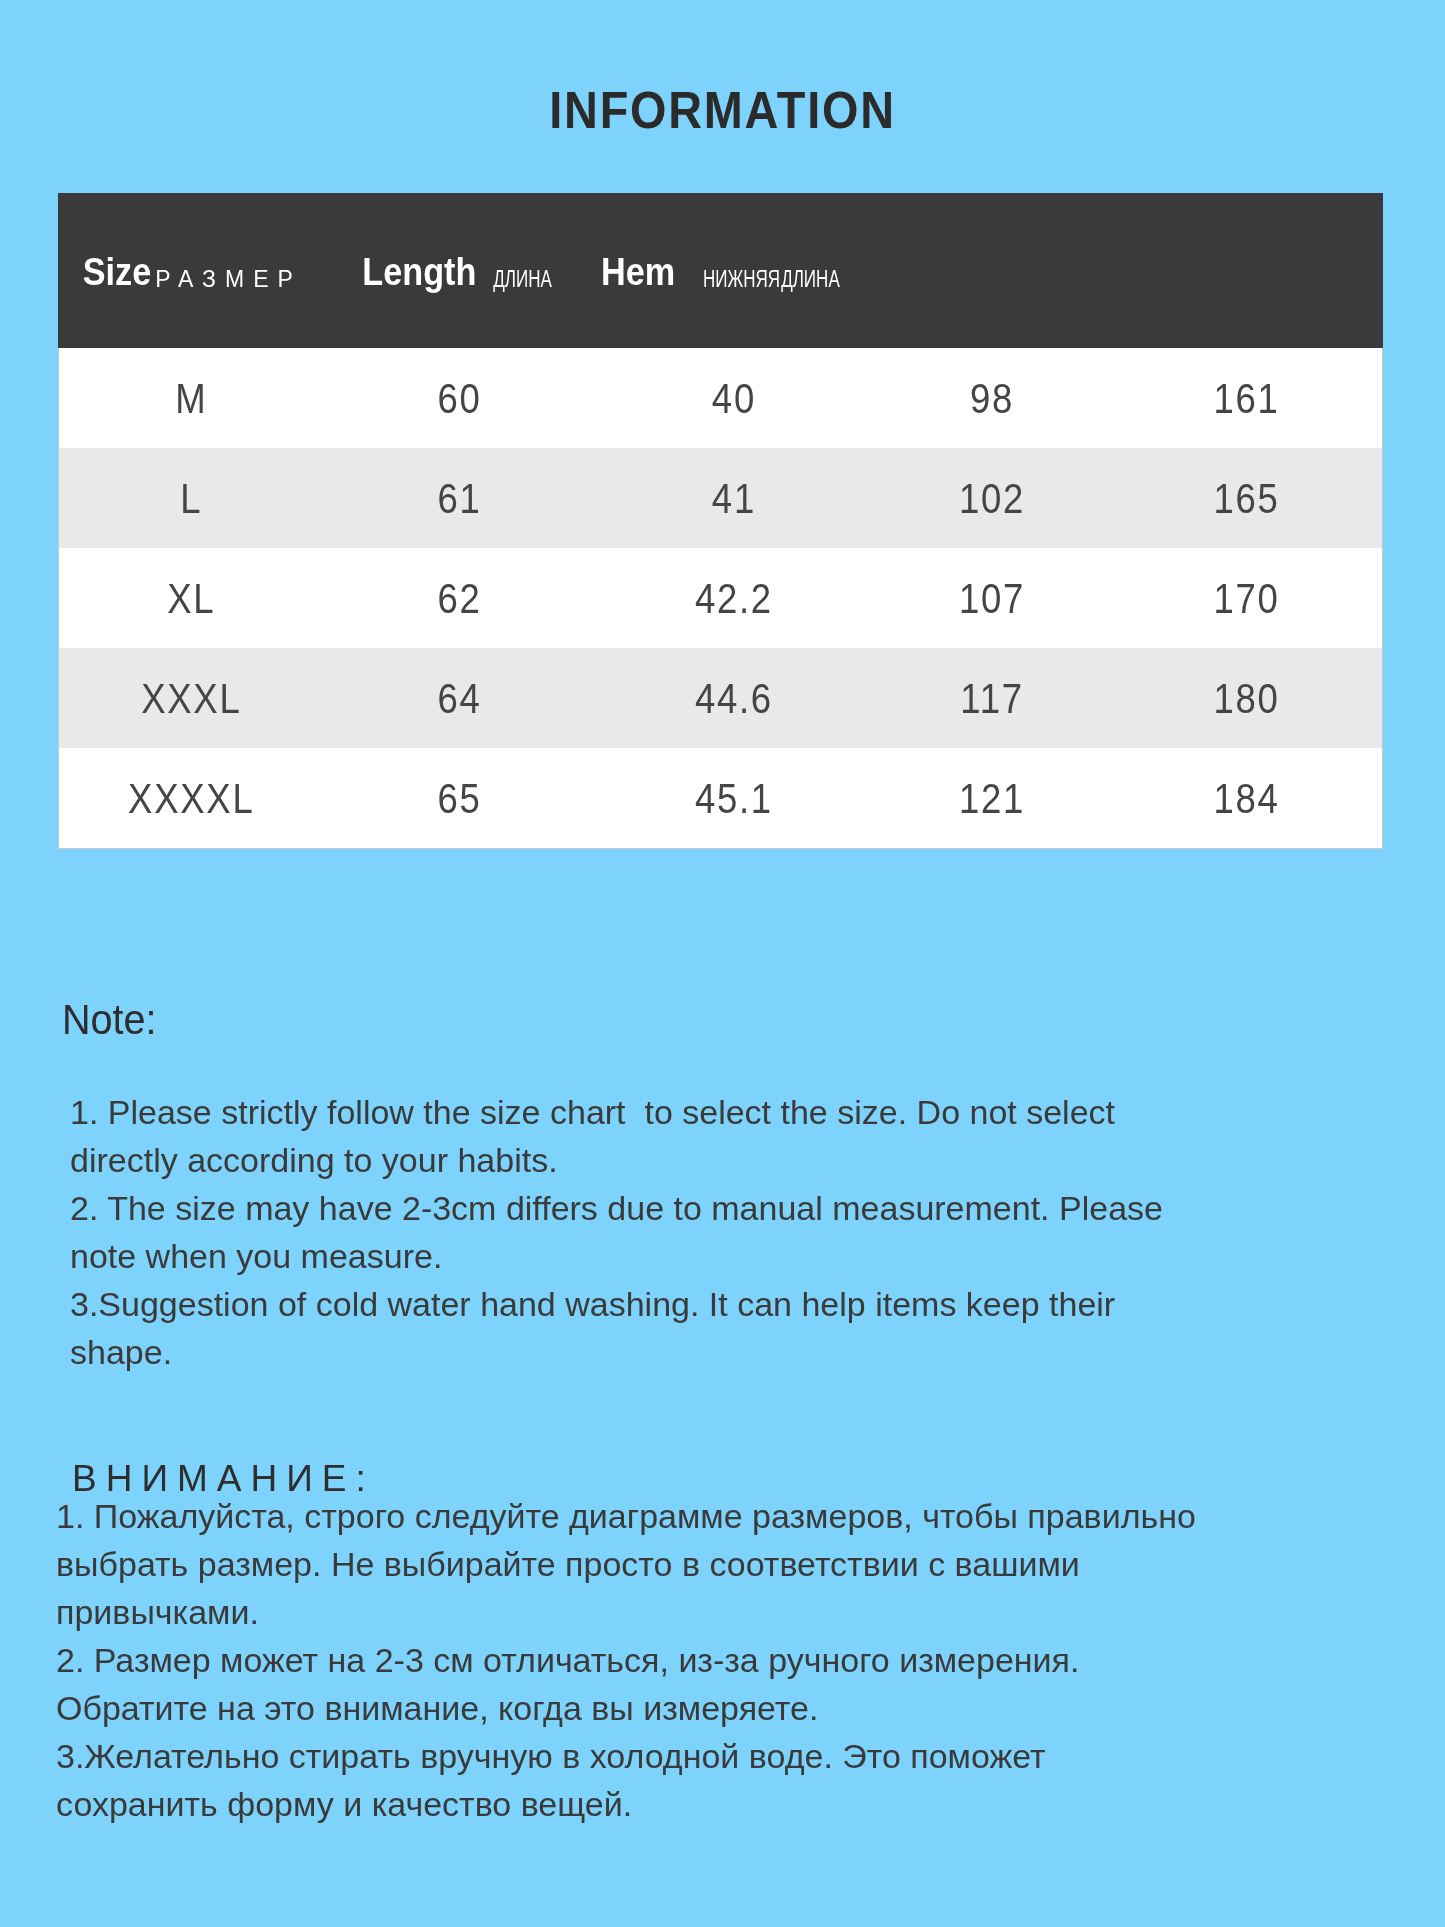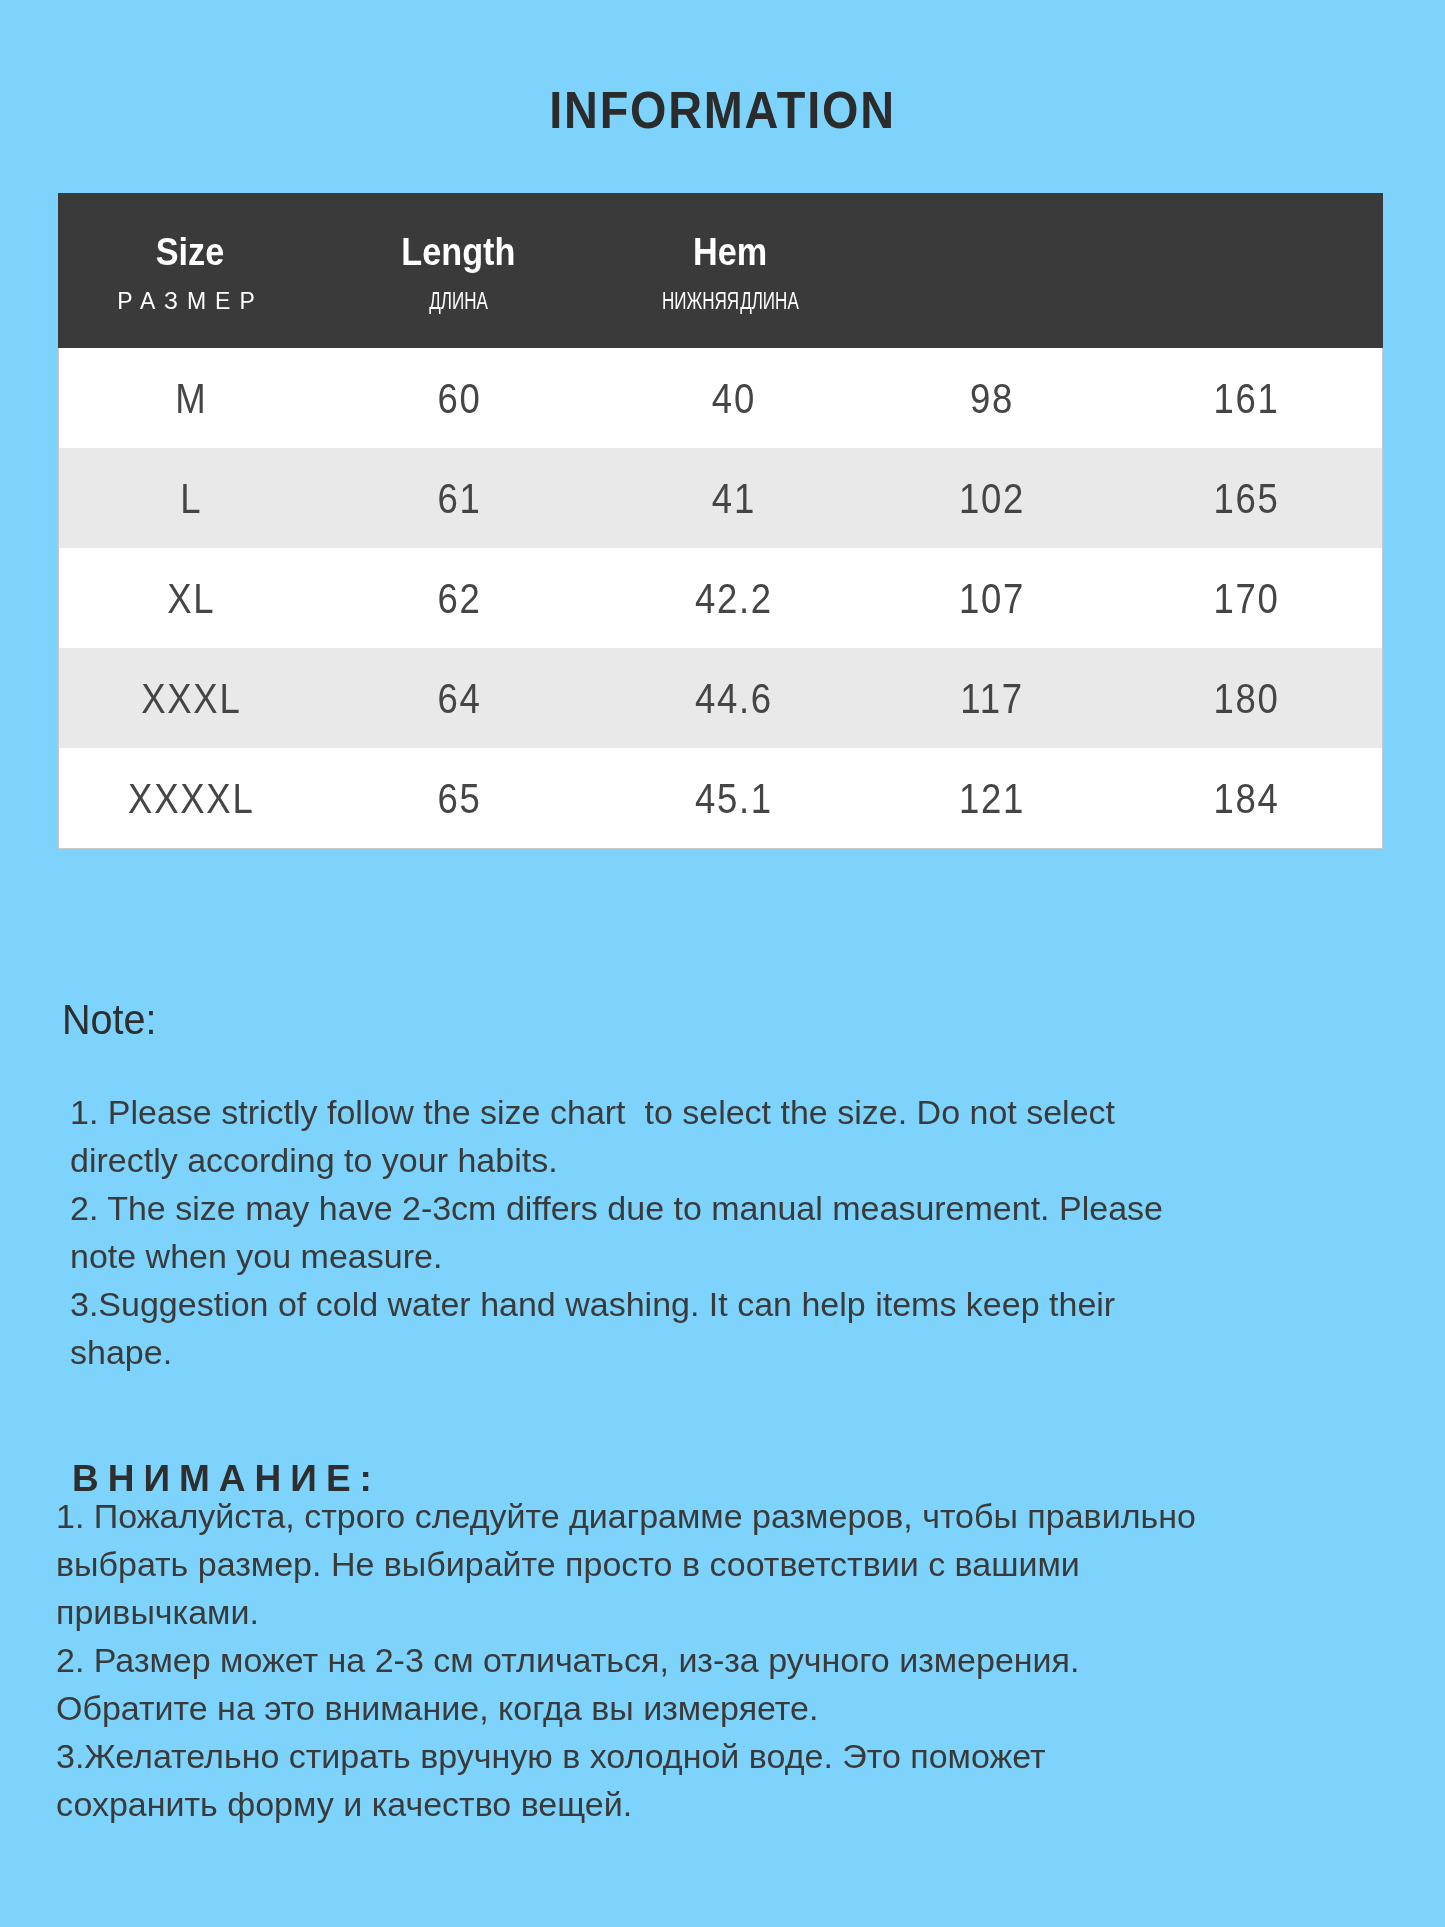--- a/index.html
+++ b/index.html
@@ -30,21 +30,21 @@
     width:1325px;
   }
   .thead{
     display:flex;
     background:#3a3a3a;
     height:155px;
     color:#ffffff;
   }
   .col{
     display:flex;
-    flex-direction:column;
+    flex-direction:row;
     align-items:center;
     justify-content:center;
     box-sizing:border-box;
     padding-top:4px;
   }
   .c1{width:20%;}
   .c2{width:20.5%;}
   .c3{width:21%;}
   .c4{width:18%;}
   .c5{width:20.5%;}
@@ -113,21 +113,21 @@
     font-size:34px;
     line-height:48px;
     font-weight:400;
     color:#3a3a3a;
     white-space:pre-wrap;
   }
   .attention-heading{
     position:absolute;
     left:72px; top:1458px;
     font-size:37px;
-    font-weight:700;
+    font-weight:400;
     letter-spacing:9px;
     color:#2e2e2e;
   }
   .note-body-ru{
     position:absolute;
     left:56px; top:1492px;
     width:1380px;
     font-size:34px;
     line-height:48px;
     font-weight:400;

